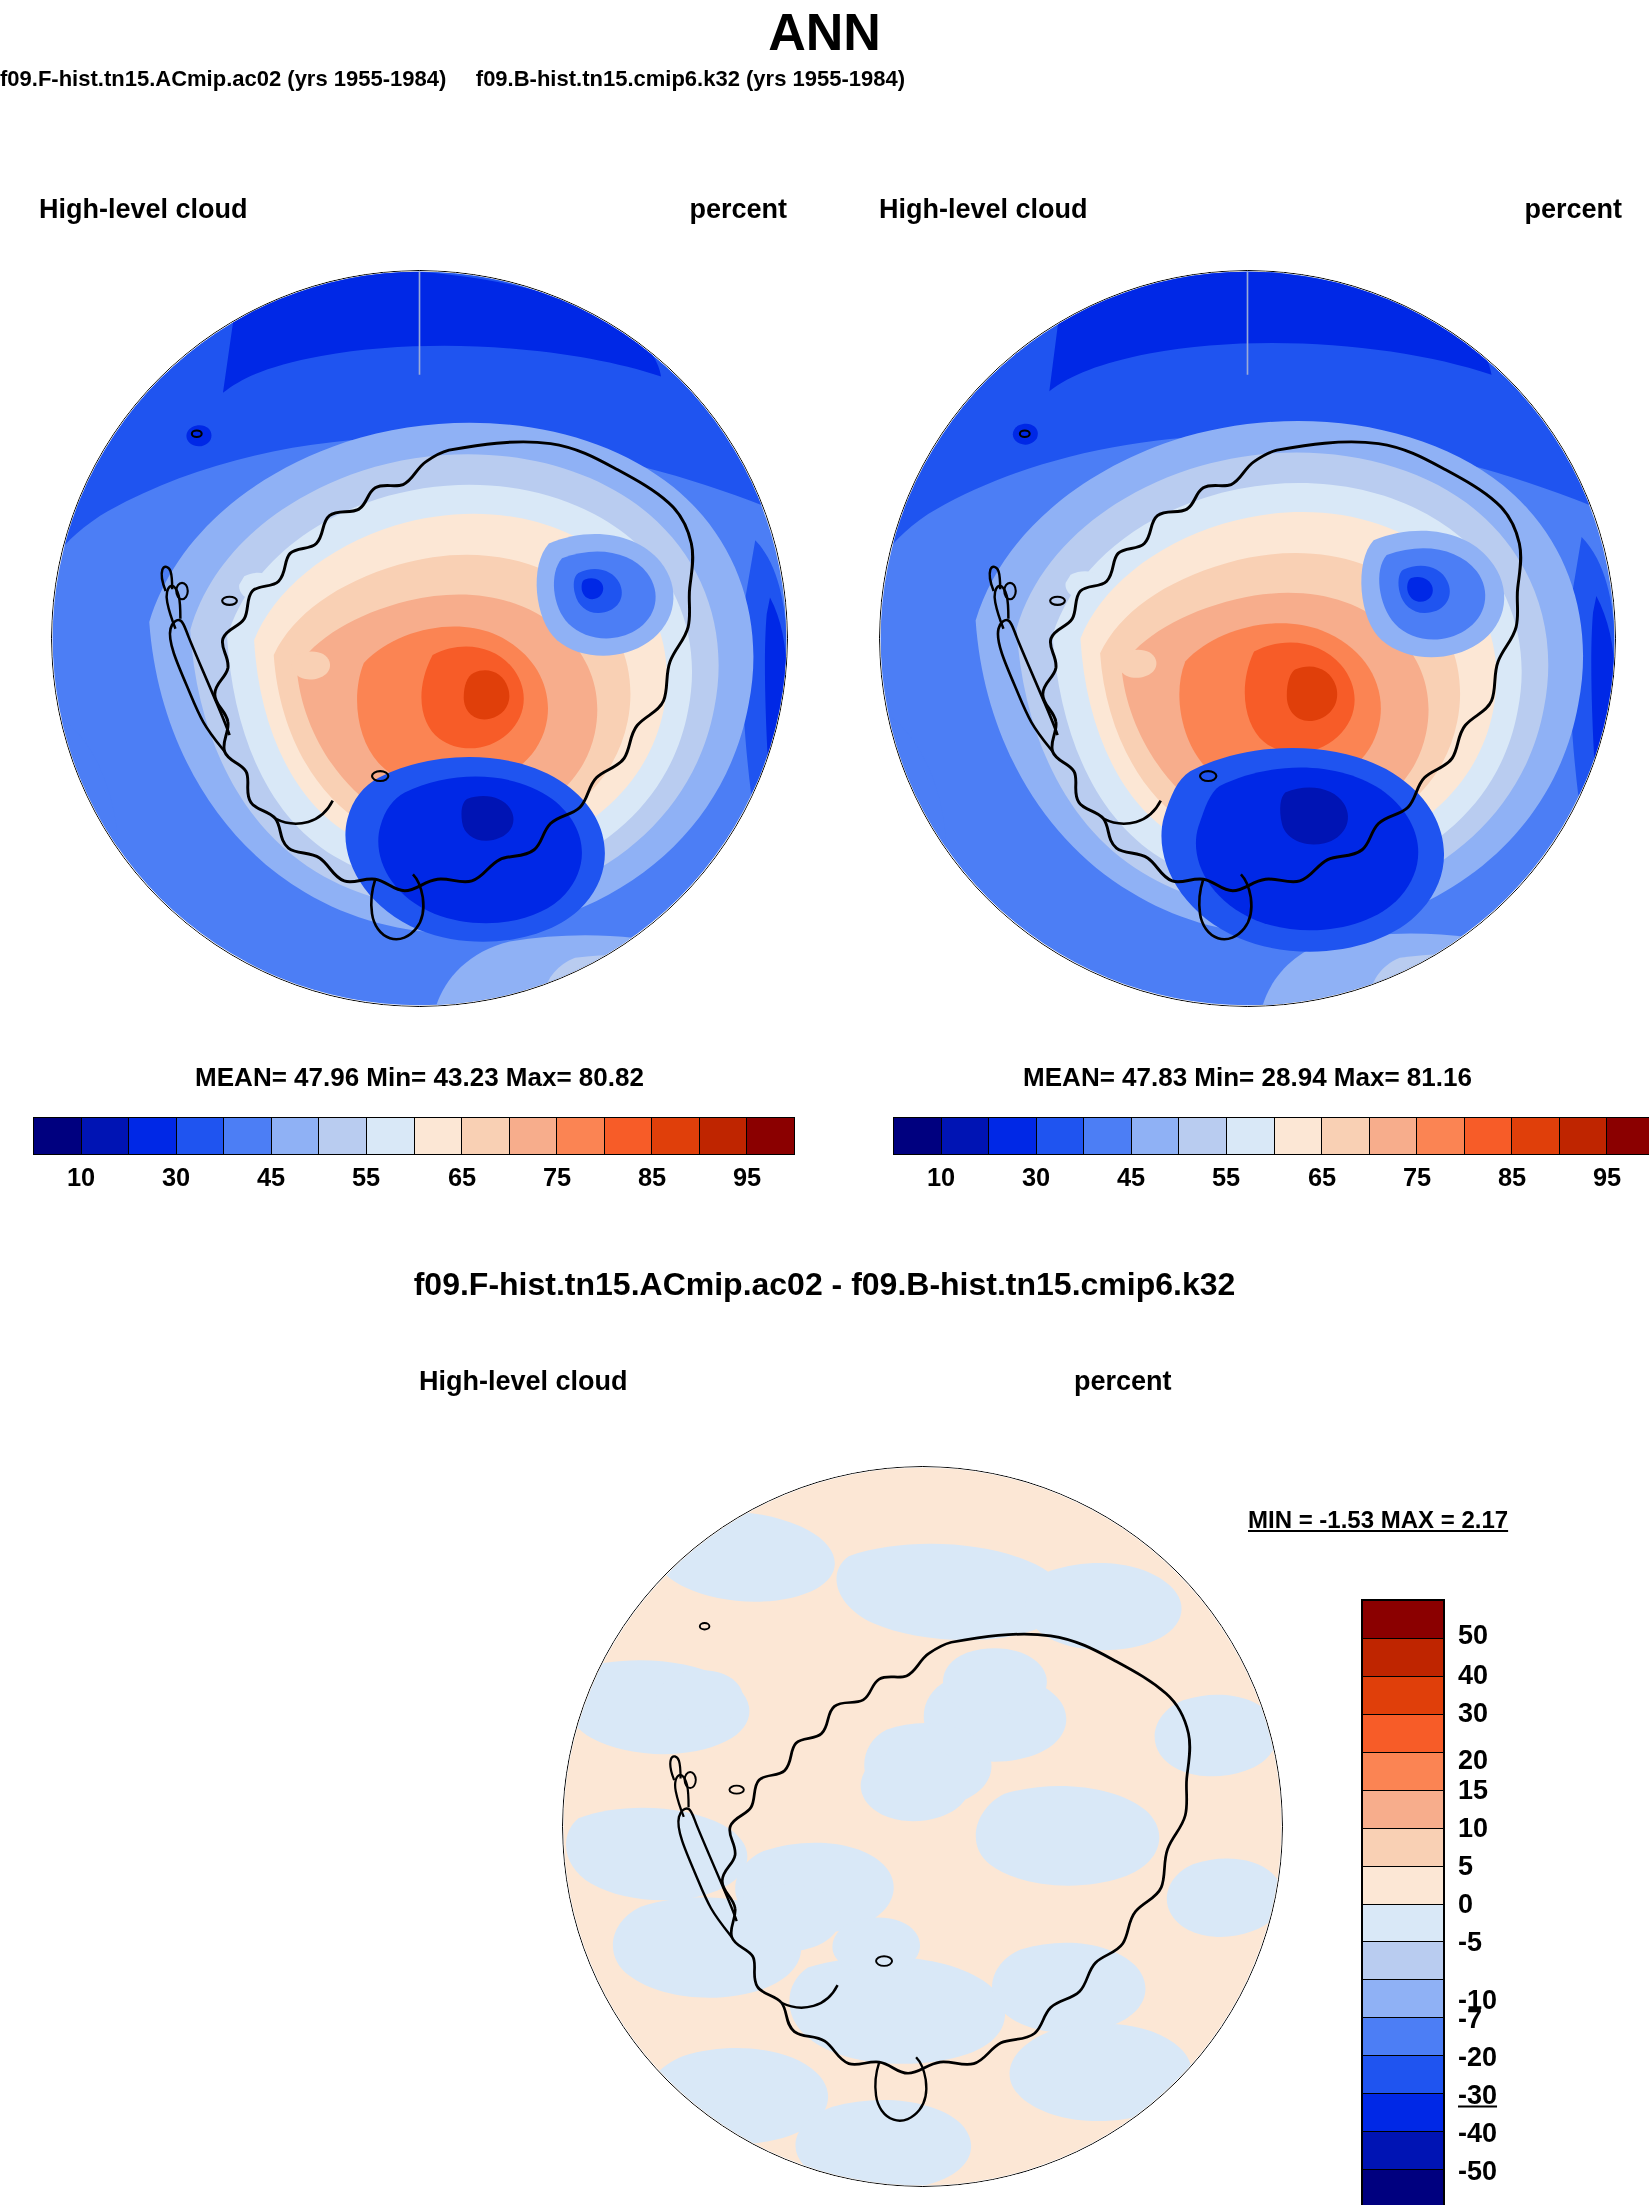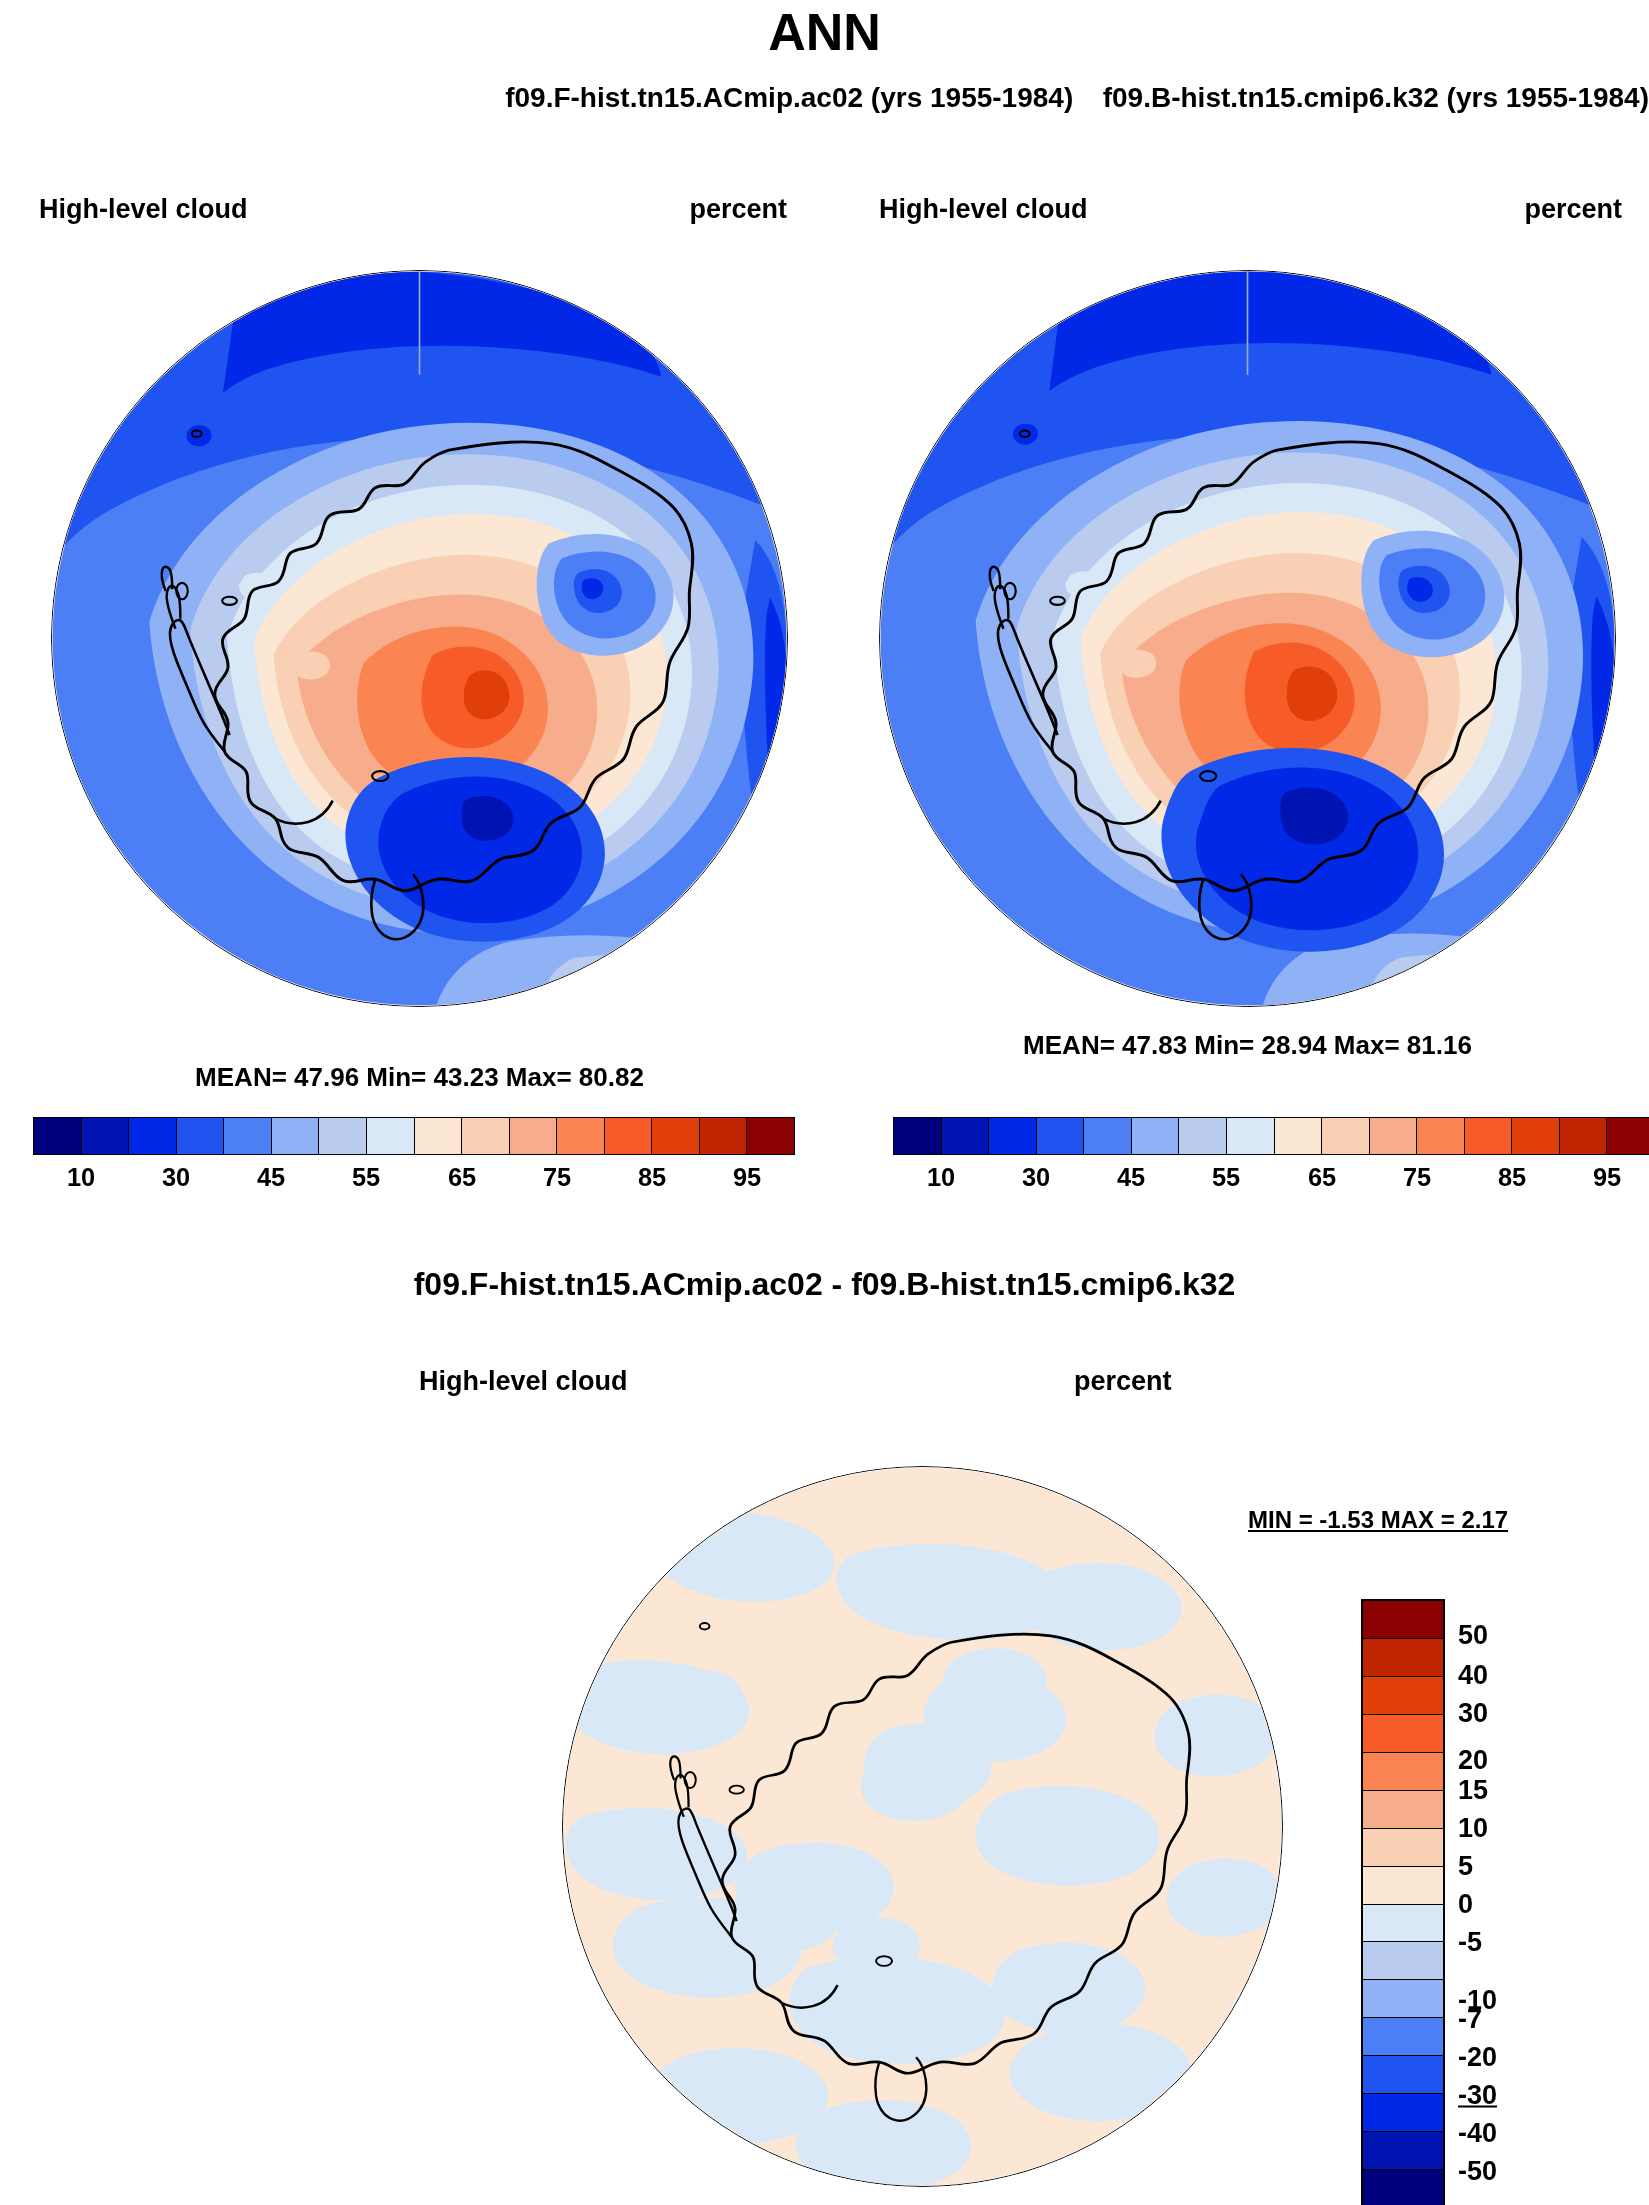--- a/index.html
+++ b/index.html
@@ -19,23 +19,23 @@
 
   
   #main-title {
     left: 0; top: 1.6px; width: 1649px;
     text-align: center;
     font-size: 52px;
     font-weight: bold;
     letter-spacing: 0px;
   }
   #case-line {
-    left: 0; top: 82px; width: 1649px;
-    text-align: right;
-    font-size: 28px;
+    left: 0; top: 66px; width: 1649px;
+    text-align: left;
+    font-size: 22px;
     font-weight: bold;
     white-space: nowrap;
   }
   #case-line .case-a { margin-right: 29.5px; }
 
   
   .field-row { font-size: 27px; font-weight: bold; }
   .field-name { position: absolute; }
   .field-unit { position: absolute; }
 
@@ -418,21 +418,21 @@
       <path d="M274,670 C286,676 300,678 314,674 C328,670 338,660 344,648" fill="none" stroke="#000" stroke-width="3.2"></path>
       <ellipse cx="178" cy="200" rx="6" ry="4" fill="none" stroke="#000" stroke-width="2.6"></ellipse>
       <ellipse cx="218" cy="404" rx="9" ry="5" fill="none" stroke="#000" stroke-width="2.6"></ellipse>
       <ellipse cx="160" cy="392" rx="7" ry="10" fill="none" stroke="#000" stroke-width="2.6"></ellipse>
       <ellipse cx="402" cy="618" rx="10" ry="6" fill="none" stroke="#000" stroke-width="2.6"></ellipse>
     </g>
   </svg>
   <div class="ring"></div>
 </div>
 
-<div class="abs stats-line" style="left:879px;top:1030px;width:737px;">MEAN=  47.83  Min=  28.94  Max=  81.16</div>
+<div class="abs stats-line" style="left:879px;top:1062px;width:737px;">MEAN=  47.83  Min=  28.94  Max=  81.16</div>
 
 <div class="abs hbar" style="left:893px;top:1117px;width:762px;">
     <div class="cell" style="background: rgb(0, 0, 127);"></div>
     <div class="cell" style="background: rgb(0, 20, 180);"></div>
     <div class="cell" style="background: rgb(0, 40, 230);"></div>
     <div class="cell" style="background: rgb(31, 84, 240);"></div>
     <div class="cell" style="background: rgb(76, 126, 245);"></div>
     <div class="cell" style="background: rgb(143, 177, 245);"></div>
     <div class="cell" style="background: rgb(185, 204, 240);"></div>
     <div class="cell" style="background: rgb(217, 232, 247);"></div>

